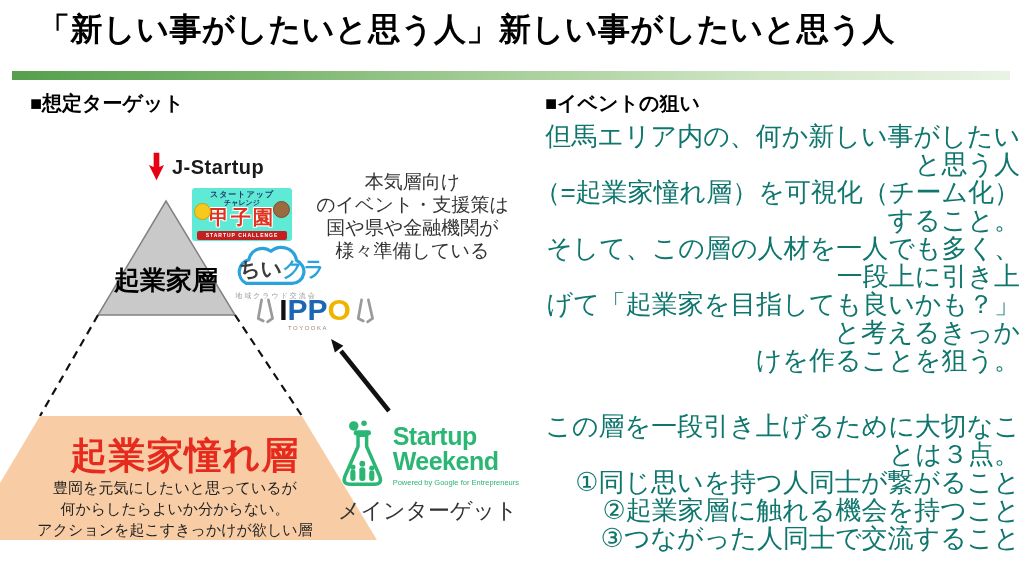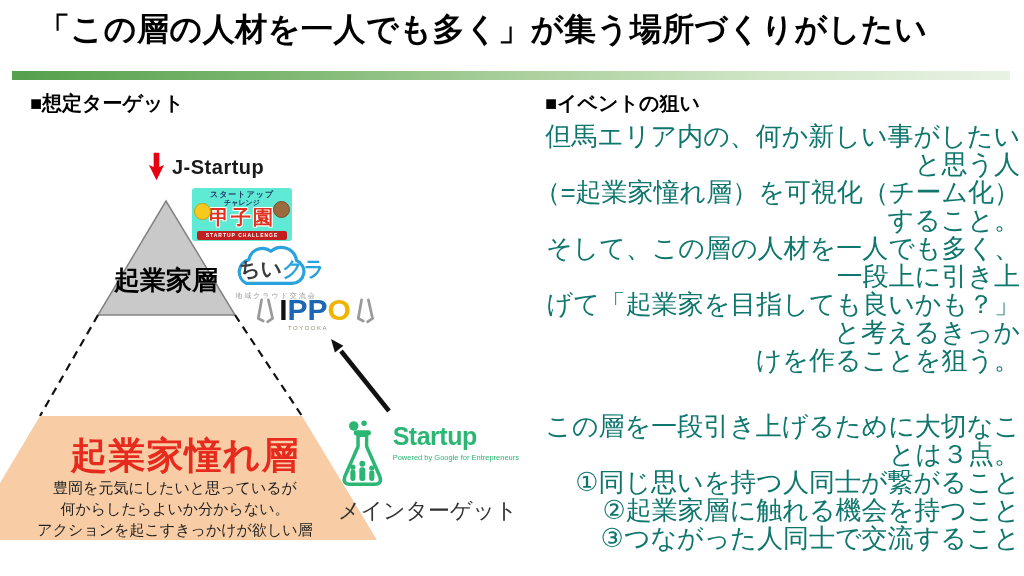--- a/index.html
+++ b/index.html
@@ -95,41 +95,45 @@
   .logo-sw { position:absolute; left:334px; top:413px; width:185px; height:88px; display:flex; }
   .sw-text { margin-left:2px; margin-top:11px; }
   .sw-line { font-size:25px; font-weight:800; color:#2bb673; line-height:25px; letter-spacing:-0.5px; }
   .sw-sub  { font-size:7.5px; color:#2bb673; margin-top:4px; white-space:nowrap; }
 </style>
 </head>
 <body>
 
 <div class="slide">
 
-  <h1 class="title">「この層の人材を一人でも多く」が集う場所づくりがしたい</h1>
+  <h1 class="title">「新しい事がしたいと思う人」新しい事がしたいと思う人</h1>
   <div class="accent-bar"></div>
 
   <div class="sec-heading left-heading">■想定ターゲット</div>
   <div class="sec-heading right-heading">■イベントの狙い</div>
 
   <svg class="pyramid-svg" viewBox="0 190 420 360" aria-hidden="true">
     <polygon points="166,201 98,315 235,315" fill="#c9c9c9" stroke="#828282" stroke-width="1.5"></polygon>
     <line x1="98" y1="315" x2="40" y2="416" stroke="#111" stroke-width="2.2" stroke-dasharray="8 6"></line>
     <line x1="235" y1="315" x2="302" y2="416" stroke="#111" stroke-width="2.2" stroke-dasharray="8 6"></line>
     <polygon points="40,416 302,416 377,540 0,540 0,483" fill="#f8cda5"></polygon>
     <line x1="389" y1="411" x2="341" y2="351" stroke="#111" stroke-width="4.5"></line>
     <polygon points="331,339 343.4,345.7 334.9,352.6" fill="#111"></polygon>
   </svg>
 
   <div class="pyr-top-label">起業家層</div>
   <div class="pyr-bottom-label">起業家憧れ層</div>
   <div class="pyr-bottom-desc pre">豊岡を元気にしたいと思っているが
 何からしたらよいか分からない。
 アクションを起こすきっかけが欲しい層</div>
 
+  <div class="note pre">本気層向け
+のイベント・支援策は
+国や県や金融機関が
+様々準備している</div>
   <div class="main-target">メインターゲット</div>
 
   <div class="logo-jstartup">
     <svg width="17" height="30" viewBox="0 0 18 30" aria-hidden="true">
       <polygon points="6,0 12,0 12,15 17,13 9,29 1,13 6,15" fill="#e60012"></polygon>
     </svg>
     <span class="js-text">J-Startup</span>
   </div>
 
   <div class="logo-koshien">
@@ -174,20 +178,21 @@
         <circle cx="22" cy="56" r="3"></circle>
           <rect x="19" y="59" width="6" height="13" rx="2.5"></rect>
         <circle cx="33" cy="52" r="3.4"></circle>
           <rect x="29.5" y="56" width="7" height="16" rx="3"></rect>
         <circle cx="44" cy="57" r="3"></circle>
           <rect x="41" y="60" width="6" height="12" rx="2.5"></rect>
       </g>
     </svg>
     <div class="sw-text">
       <div class="sw-line">Startup</div>
+      <div class="sw-line">Weekend</div>
       <div class="sw-sub">Powered by Google for Entrepreneurs</div>
     </div>
   </div>
 
   <div class="right-body">
     <p class="pre p1">但馬エリア内の、何か新しい事がしたいと思う人
 （=起業家憧れ層）を可視化（チーム化）すること。
 そして、この層の人材を一人でも多く、一段上に引き上
 げて「起業家を目指しても良いかも？」と考えるきっか
 けを作ることを狙う。</p>

